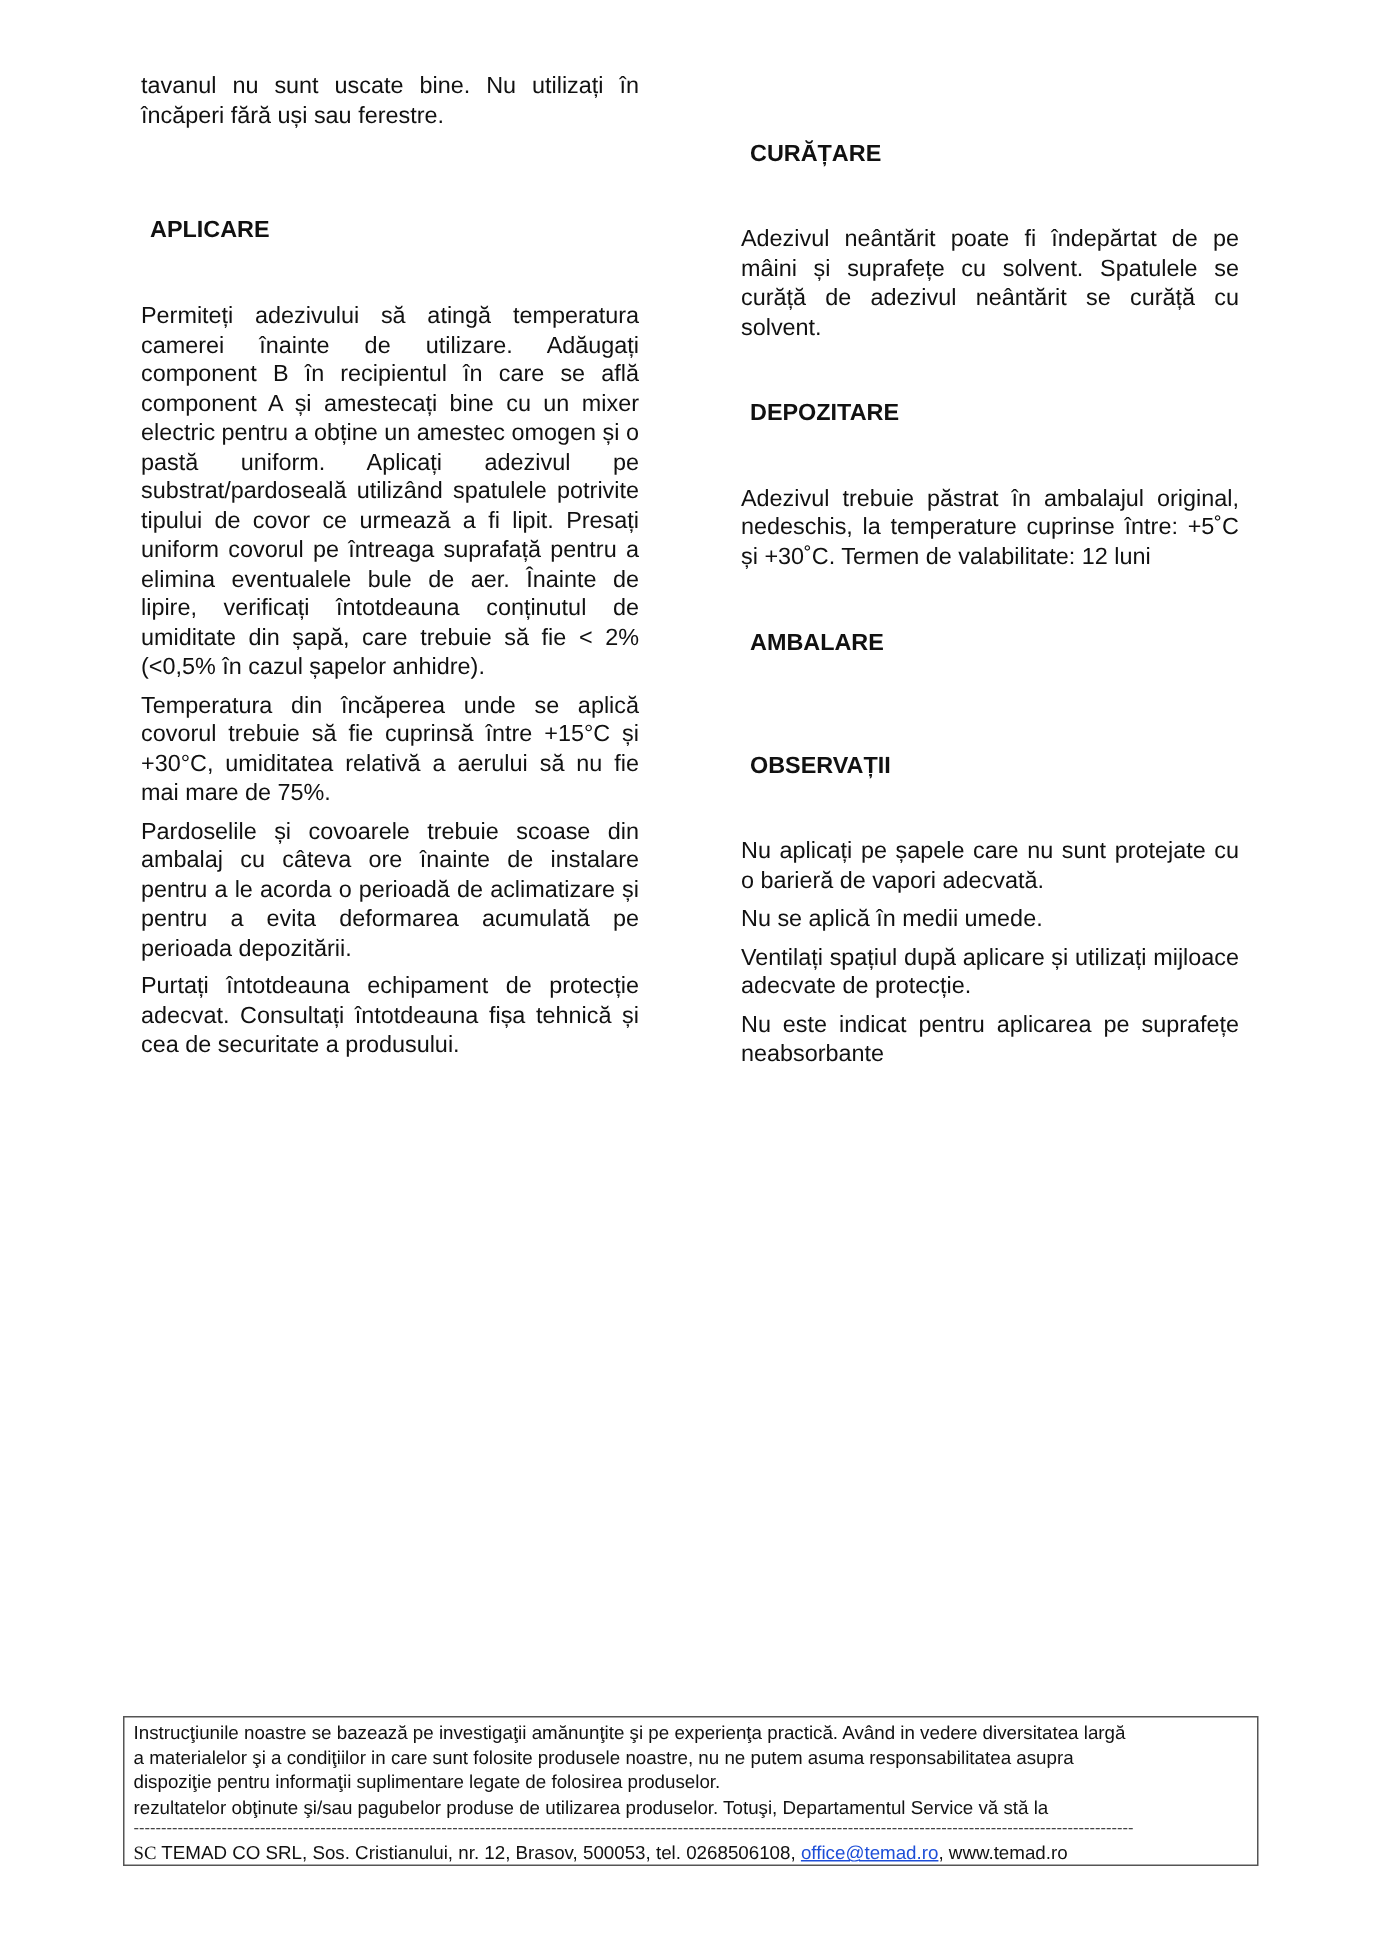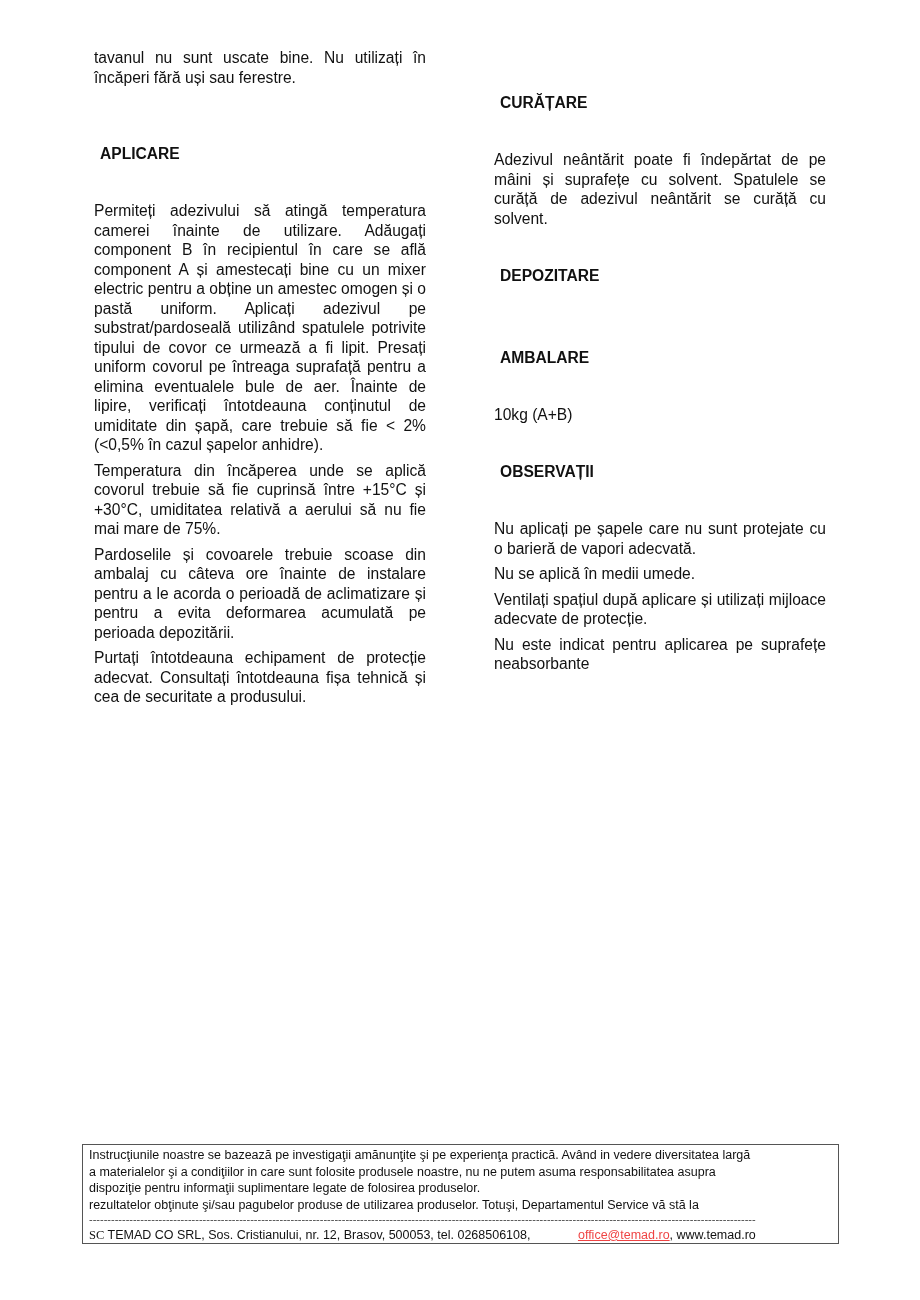--- a/index.html
+++ b/index.html
@@ -11,21 +11,21 @@
   .para { text-align: justify; margin: 6px; }
   .para-line { display: block; text-align: justify; text-align-last: left; }
   .heading { font-weight: bold; font-size: 15.6px; margin: 12px; }
   .gap-s { height: 19.5px; }
   .footer-box { position: absolute; left: 82px; top: 1144px; width: 757px; height: 100px;
                 border: 1px solid #555; box-sizing: border-box; padding: 2px 6px 0 6px;
                 font-size: 12.5px; line-height: 16.5px; }
   .footer-dash { white-space: nowrap; overflow: hidden; color: #444; height: 14px; line-height: 12px; font-size: 11px; letter-spacing: 0px; }
   .footer-contact { white-space: nowrap; }
   .sc { font-family: "Liberation Serif", serif; font-size: 12.5px; }
-  a.mail { color: #ef4444; text-decoration: underline; margin-left: 44px; }
+  a.mail { color: #1d4ed8; text-decoration: underline; }
 </style>
 </head>
 <body>
 
 <div class="col col-left">
   <p class="para">
     <span class="para-line" style="text-align-last: justify;">tavanul nu sunt uscate bine. Nu utilizați în</span>
     <span class="para-line">încăperi fără uși sau ferestre.</span>
   </p>
   <div style="height:39px"></div>
@@ -37,24 +37,24 @@
   <p class="para">Purtați întotdeauna echipament de protecție adecvat. Consultați întotdeauna fișa tehnică și cea de securitate a produsului.</p>
 </div>
 
 <div class="col col-right">
   <h3 class="heading">CURĂȚARE</h3>
   <div class="gap-s"></div>
   <p class="para">Adezivul neântărit poate fi îndepărtat de pe mâini și suprafețe cu solvent. Spatulele se curăță de adezivul neântărit se curăță cu solvent.</p>
   <div class="gap-s"></div>
   <h3 class="heading">DEPOZITARE</h3>
   <div class="gap-s"></div>
+  <p class="para">Adezivul trebuie păstrat în ambalajul original, nedeschis, la temperature cuprinse între: +5˚C și +30˚C. Termen de valabilitate: 12 luni</p>
   <div class="gap-s"></div>
   <h3 class="heading">AMBALARE</h3>
   <div class="gap-s"></div>
-  <p class="para">10kg (A+B)</p>
   <div class="gap-s"></div>
   <h3 class="heading">OBSERVAȚII</h3>
   <div class="gap-s"></div>
   <p class="para">Nu aplicați pe șapele care nu sunt protejate cu o barieră de vapori adecvată.</p>
   <p class="para">Nu se aplică în medii umede.</p>
   <p class="para">Ventilați spațiul după aplicare și utilizați mijloace adecvate de protecție.</p>
   <p class="para">Nu este indicat pentru aplicarea pe suprafețe neabsorbante</p>
 </div>
 
 <div class="footer-box">

